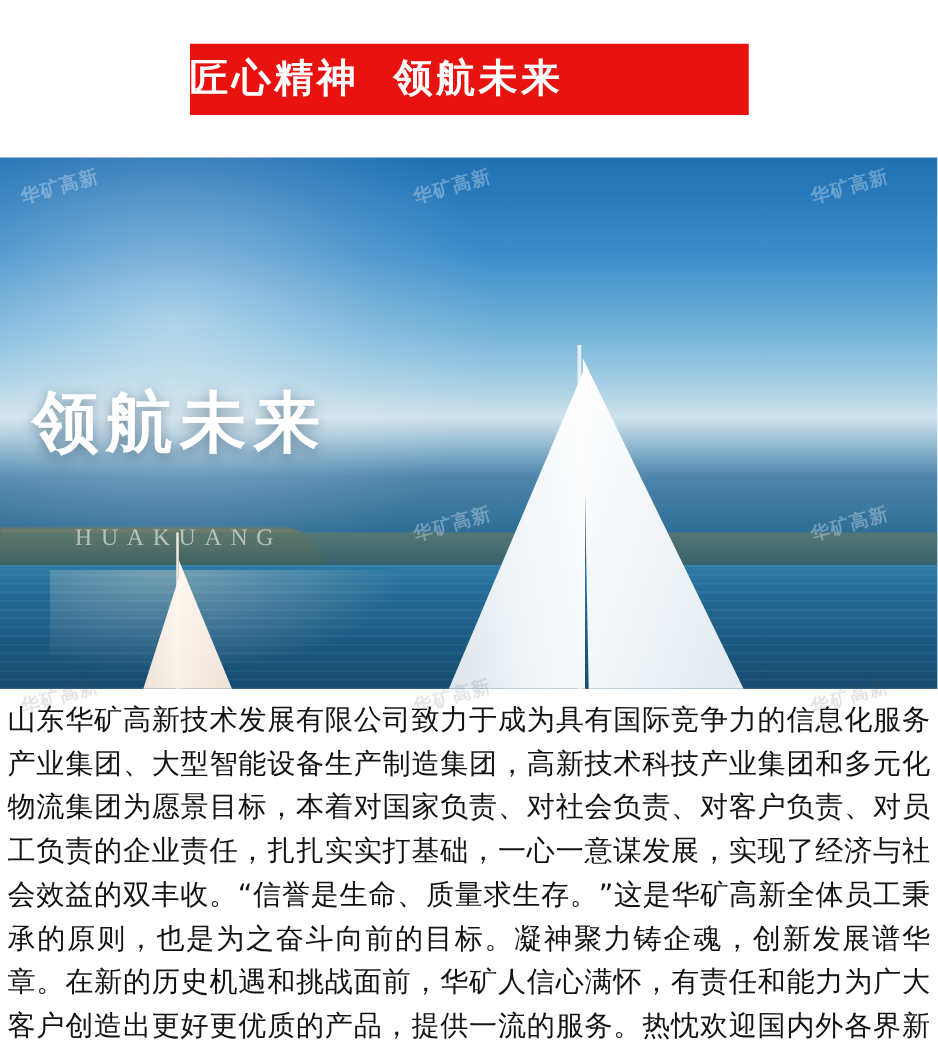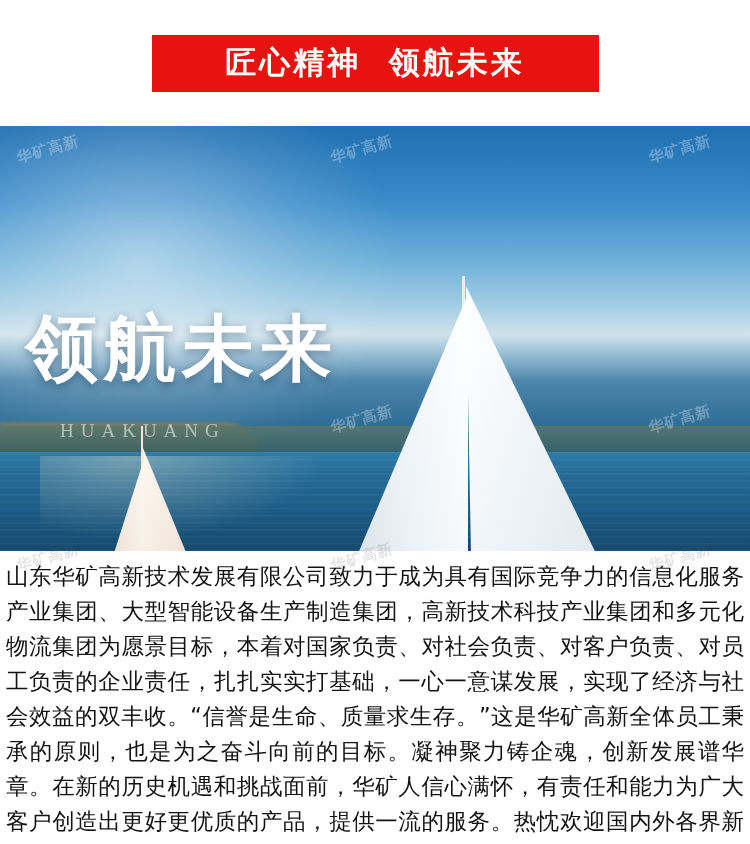--- a/index.html
+++ b/index.html
@@ -24,21 +24,21 @@
     display: flex;
     align-items: center;
     justify-content: center;
   }
   .banner {
     width: 447px;
     height: 57px;
     background: #e8120f;
     display: flex;
     align-items: center;
-    justify-content: center;
+    justify-content: flex-start;
     letter-spacing: 2px;
   }
   .banner-text {
     color: #ffffff;
     font-size: 31px;
     font-weight: bold;
     font-family: "DejaVu Sans", "Liberation Sans", sans-serif;
     letter-spacing: 3px;
     white-space: pre;
   }
@@ -152,21 +152,21 @@
     position: absolute; left: 4px; top: 30px; width: 46px; height: 150px;
     clip-path: polygon(100% 0%, 100% 100%, 0% 96%);
     background: linear-gradient(260deg, #fffaf4 0%, #efe4da 60%, #ddd0c5 100%);
   }
 
   
   .hero-title {
     position: absolute;
     left: 26px;
     top: 186px;
-    font-size: 72px;
+    font-size: 53px;
     line-height: 1;
     font-weight: bold;
     color: #ffffff;
     letter-spacing: 6px;
     font-family: "DejaVu Sans", "Liberation Sans", sans-serif;
     text-shadow: 0 3px 10px rgba(0,40,70,0.45);
     white-space: pre;
   }
   .hero-sub {
     position: absolute;

